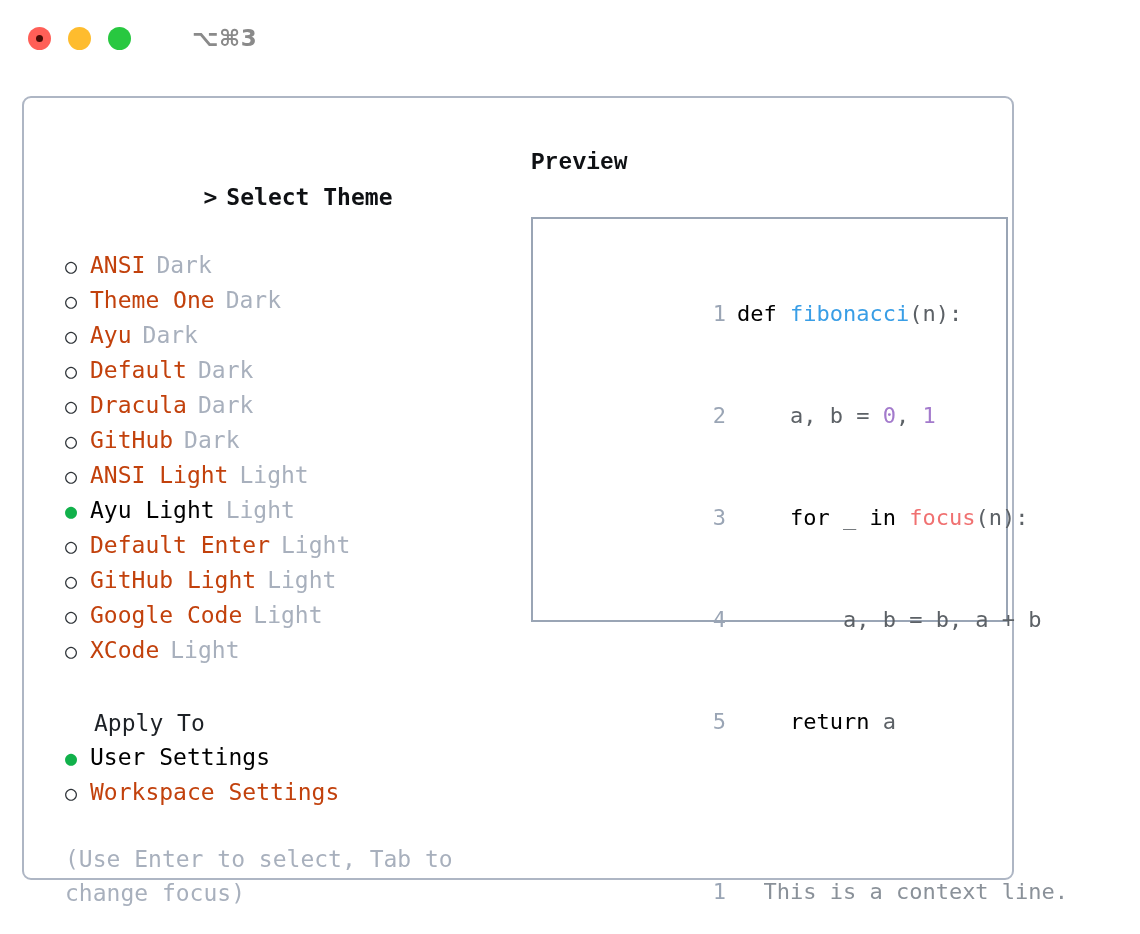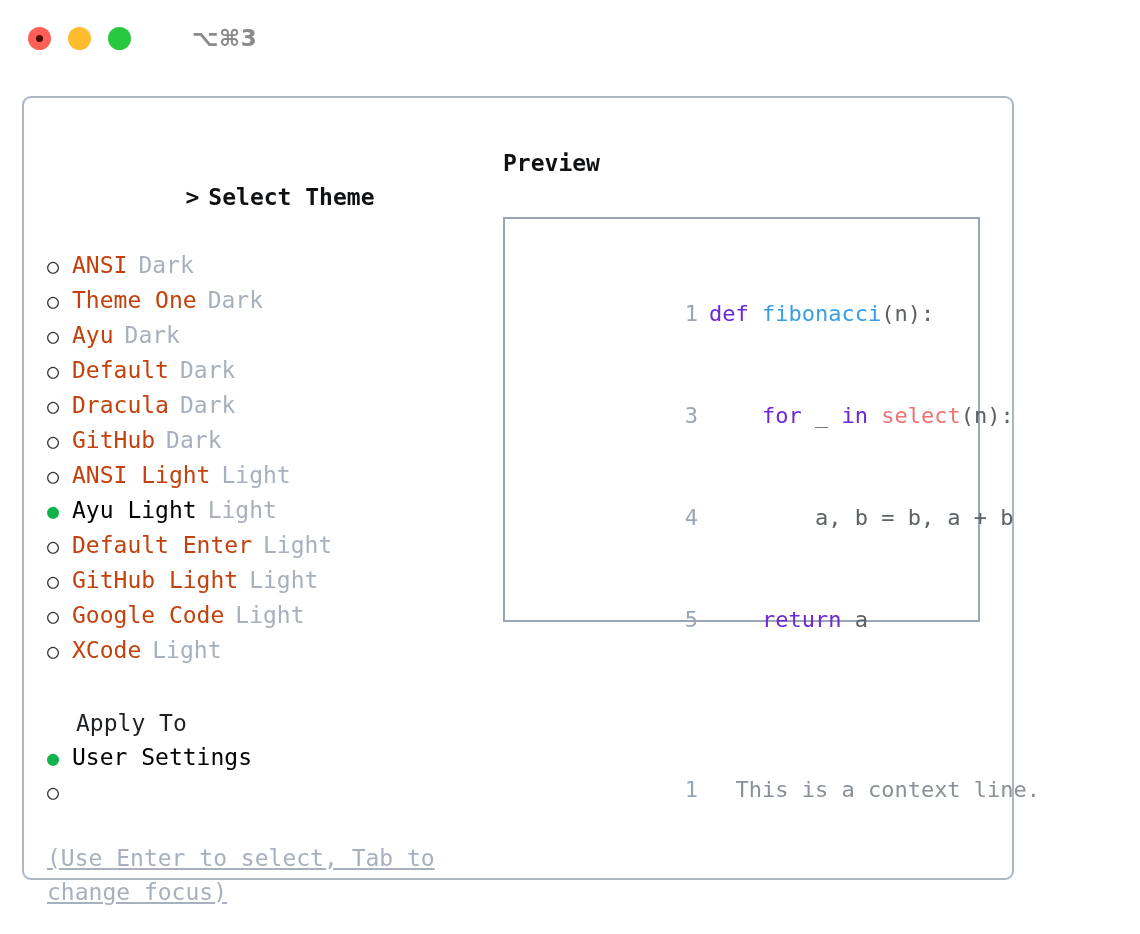--- a/index.html
+++ b/index.html
@@ -78,22 +78,23 @@
     box-sizing: border-box;
     background: #ffffff;
   }
 
   .cols {
     display: flex;
     padding: 48px 0 0 0;
   }
   .col-left {
     width: 455px;
-    padding-left: 23px;
-    box-sizing: border-box;
+    padding-left: 13px;
+    box-sizing: border-box;
+    margin-left: 28px;
   }
   .col-right {
     flex: 1;
     padding-left: 24px;
     box-sizing: border-box;
   }
 
   
   .heading {
     font-size: 23px;
@@ -131,29 +132,29 @@
   }
   .spacer-lg { height: 38px; }
   .spacer-md { height: 32px; }
 
   .hint {
     font-size: 23px;
     color: #a8b0bd;
     line-height: 34px;
     width: 400px;
     white-space: normal;
-    text-decoration: underline;
   }
 
   
   .preview-title {
     font-size: 23px;
     font-weight: bold;
     color: #0f1114;
     line-height: 34px;
+    font-family: Liberation Mono, monospace;
   }
   .code-box {
     margin-top: 37px;
     width: 477px;
     height: 405px;
     border: 2px solid #9aa5b5;
     box-sizing: border-box;
     background: #ffffff;
     padding: 44px 0 0 18px;
   }
@@ -163,21 +164,21 @@
     white-space: pre;
     color: #5c6166;
   }
   .ln {
     color: #9aa5b5;
     display: inline-block;
     width: 16px;
     text-align: right;
     margin-right: 11px;
   }
-  .kw   { color: #6d28d9; }
+  .kw   { color: #000000; }
   .fn   { color: #399ee6; }
   .num  { color: #a37acc; }
   .bi   { color: #f07171; }
   .punc { color: #5c6166; }
   .blank-line { height: 34px; }
 
   .d-ctx { color: #8a9199; }
 </style>
 </head>
 <body>
@@ -269,40 +270,44 @@
 
         <div class="group-title">Apply To</div>
 
         <div>
           <div class="row">
             <span class="bullet sel">●</span>
             <span class="label sel">User Settings</span>
           </div>
           <div class="row">
             <span class="bullet">○</span>
+            <span class="label">Workspace Settings</span>
           </div>
         </div>
 
         <div class="spacer-md"></div>
 
         <div class="hint">(Use Enter to select, Tab to change focus)</div>
       </div>
 
       <div class="col-right">
         <div class="preview-title">Preview</div>
 
         <div class="code-box">
 
           <div class="cline">
             <span class="ln">1</span><span class="kw">def </span><span class="fn">fibonacci</span><span class="punc">(n):</span>
           </div>
 
-
-          <div class="cline">
-            <span class="ln">3</span><span class="punc">    </span><span class="kw">for</span><span class="punc"> _ </span><span class="kw">in</span><span class="punc"> </span><span class="bi">select</span><span class="punc">(n):</span>
+          <div class="cline">
+            <span class="ln">2</span><span class="punc">    a, b = </span><span class="num">0</span><span class="punc">, </span><span class="num">1</span>
+          </div>
+
+          <div class="cline">
+            <span class="ln">3</span><span class="punc">    </span><span class="kw">for</span><span class="punc"> _ </span><span class="kw">in</span><span class="punc"> </span><span class="bi">focus</span><span class="punc">(n):</span>
           </div>
 
           <div class="cline">
             <span class="ln">4</span><span class="punc">        a, b = b, a + b</span>
           </div>
 
           <div class="cline">
             <span class="ln">5</span><span class="punc">    </span><span class="kw">return</span><span class="punc"> a</span>
           </div>
 

